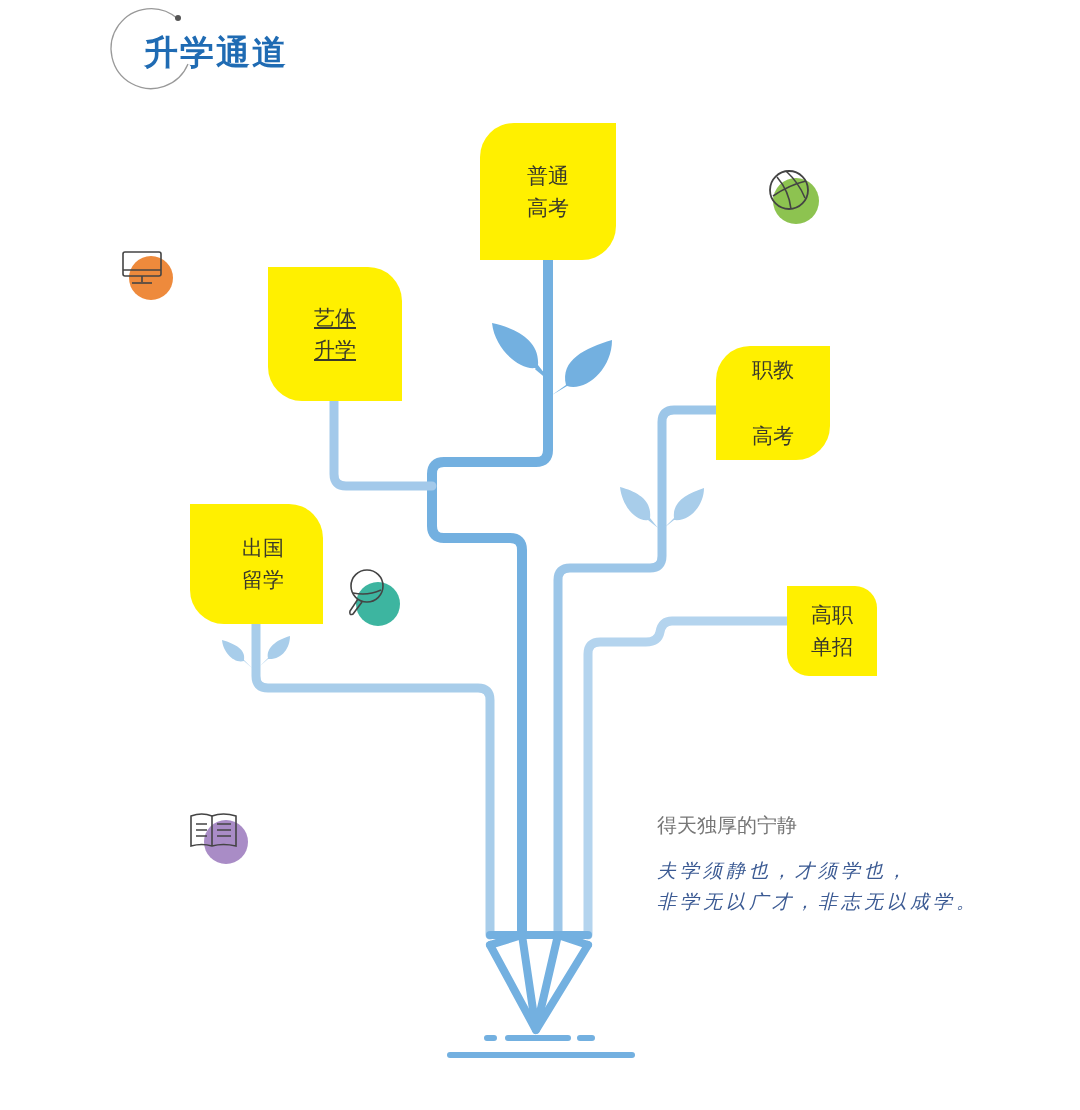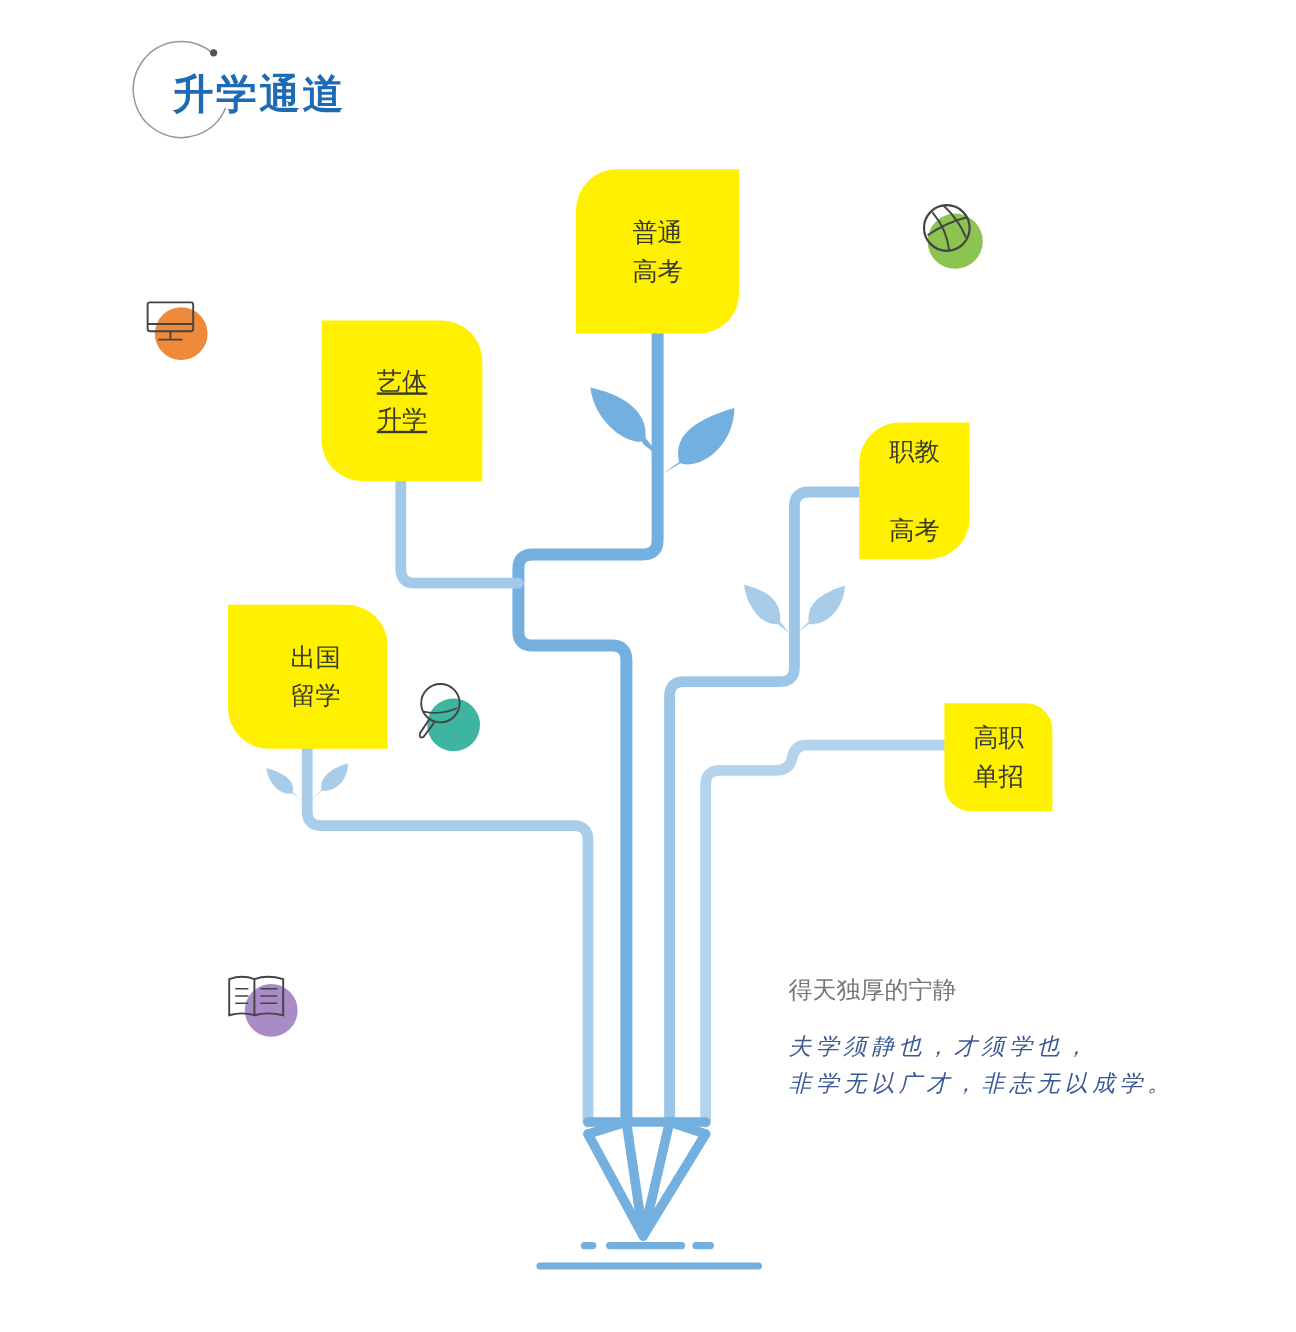--- a/index.html
+++ b/index.html
@@ -1,31 +1,31 @@
 <!DOCTYPE html>
 <html><head>
 <meta charset="utf-8">
 <style>
   html, body { margin: 0; padding: 0; background: #ffffff; }
   body { width: 1080px; height: 1110px; position: relative; overflow: hidden;
          font-family: "DejaVu Sans", "Liberation Sans", sans-serif; }
-  .title-wrap { position: absolute; left: 100px; top: 28px; width: 220px; height: 95px; }
+  .title-wrap { position: absolute; left: 100px; top: 2px; width: 220px; height: 95px; }
   .title-ring { position: absolute; left: 0; top: 0; }
   .title-text { position: absolute; left: 44px; top: 28px; font-size: 34px; font-weight: bold;
                 color: #1f6bb3; letter-spacing: 2px; white-space: nowrap; }
   .tree-svg { position: absolute; left: 0; top: 0; }
   .card { position: absolute; background: #fff000; display: flex; flex-direction: column;
           align-items: center; justify-content: center; color: #3a3a2a; font-size: 21px;
           line-height: 32px; text-align: center; }
-  .card.a { border-radius: 34px 0 34px 0; margin-top: 18px; }
+  .card.a { border-radius: 34px 0 34px 0; }
   .card.b { border-radius: 0 34px 0 34px; }
   .deco { position: absolute; }
   .quote { position: absolute; left: 657px; top: 812px; }
   .quote .sub { font-size: 20px; color: #777; margin-bottom: 18px; }
-  .quote .line { font-family: Liberation Sans, sans-serif; font-style: italic;
+  .quote .line { font-family: Liberation Mono, monospace; font-style: italic;
                  font-size: 19px; color: #3b5a93; letter-spacing: 4px; line-height: 31px; white-space: nowrap; }
   .quote .by { padding-left: 72px; }
 </style>
 </head>
 <body>
 
 <div class="title-wrap">
   <svg class="title-ring" width="100" height="95">
     <path d="M78 17 A40 40 0 1 0 88 62" fill="none" stroke="#999" stroke-width="1.3"></path>
     <circle cx="78" cy="16" r="3" fill="#555"></circle>
@@ -73,21 +73,21 @@
 </svg>
 
 <div class="card a" style="left:480px; top:123px; width:136px; height:137px;">
   <span>普通</span>
   <span>高考</span>
 </div>
 <div class="card b" style="left:268px; top:267px; width:134px; height:134px;text-decoration:underline;">
   <span>艺体</span>
   <span>升学</span>
 </div>
-<div class="card a" style="left:716px; top:334px; width:92px; height:114px;gap:34px;">
+<div class="card a" style="left:716px; top:346px; width:114px; height:114px;gap:34px;">
   <span>职教</span>
   <span>高考</span>
 </div>
 <div class="card b" style="left:190px; top:504px; width:120px; height:120px;padding-left:13px;">
   <span>出国</span>
   <span>留学</span>
 </div>
 <div class="card b" style="left:787px; top:562px; width:90px; height:90px; border-radius:0 22px 0 22px;margin-top:24px;">
   <span>高职</span>
   <span>单招</span>

